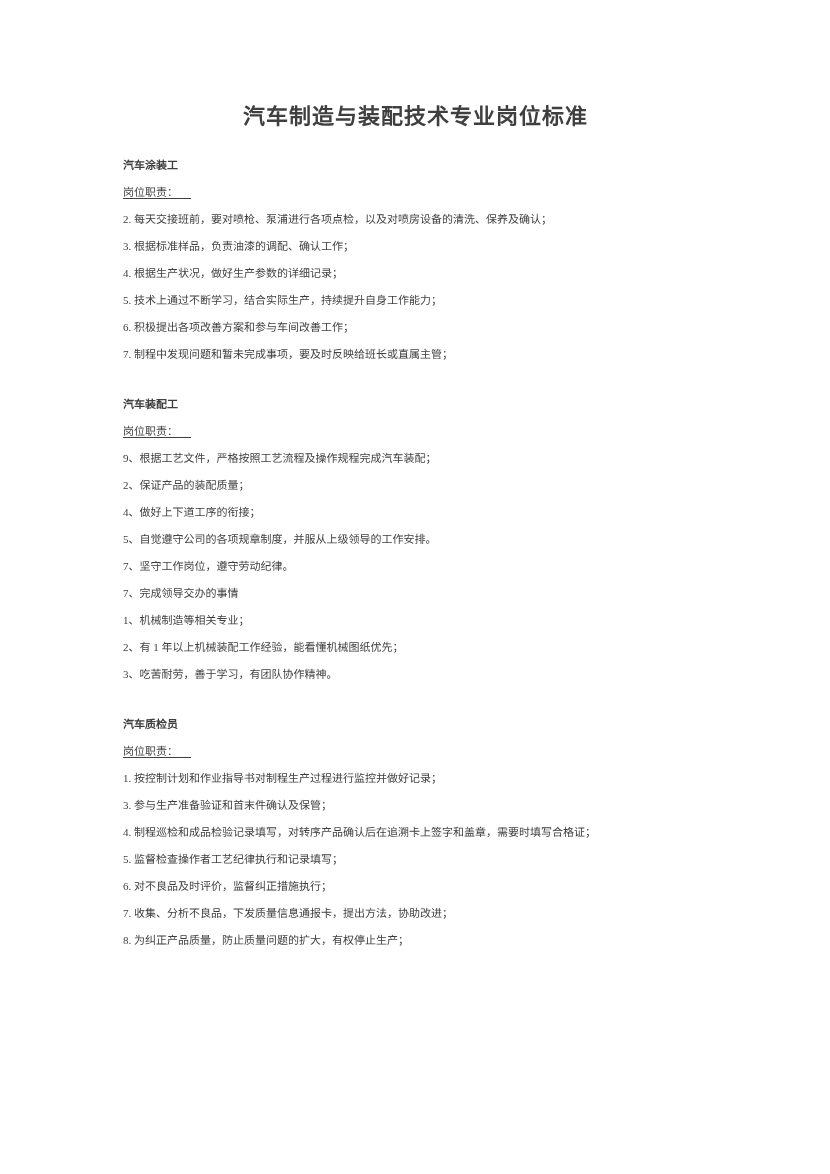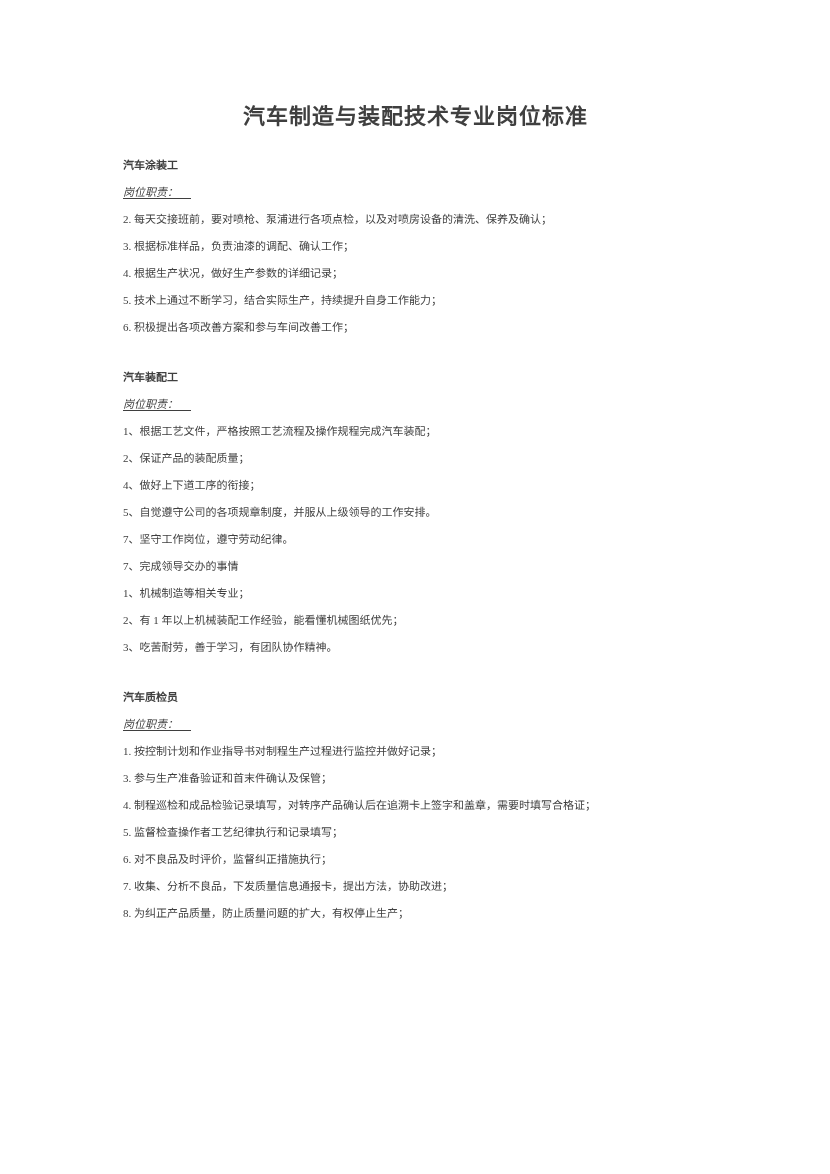--- a/index.html
+++ b/index.html
@@ -37,42 +37,42 @@
     word-break: break-all;
   }
   .line.heading {
     font-weight: bold;
     text-align: left;
   }
   .underline {
     border-bottom: 1px solid #3f3f3f;
     padding-right: 13px;
     padding-bottom: 0px;
-    font-style: italic;
   }
 </style>
 </head>
 <body>
 
 <div class="page">
   <h1 class="doc-title">汽车制造与装配技术专业岗位标准</h1>
   <div id="doc-body">
       <section class="section">
         <p class="line heading">汽车涂装工</p>
         <p class="line"><span class="underline">岗位职责：</span></p>
         <p class="line">2. 每天交接班前，要对喷枪、泵浦进行各项点检，以及对喷房设备的清洗、保养及确认；</p>
         <p class="line">3. 根据标准样品，负责油漆的调配、确认工作；</p>
         <p class="line">4. 根据生产状况，做好生产参数的详细记录；</p>
         <p class="line">5. 技术上通过不断学习，结合实际生产，持续提升自身工作能力；</p>
         <p class="line">6. 积极提出各项改善方案和参与车间改善工作；</p>
+        <p class="line">7. 制程中发现问题和暂未完成事项，要及时反映给班长或直属主管；</p>
       </section>
       <section class="section">
         <p class="line heading">汽车装配工</p>
         <p class="line"><span class="underline">岗位职责：</span></p>
-        <p class="line">1、根据工艺文件，严格按照工艺流程及操作规程完成汽车装配；</p>
+        <p class="line">9、根据工艺文件，严格按照工艺流程及操作规程完成汽车装配；</p>
         <p class="line">2、保证产品的装配质量；</p>
         <p class="line">4、做好上下道工序的衔接；</p>
         <p class="line">5、自觉遵守公司的各项规章制度，并服从上级领导的工作安排。</p>
         <p class="line">7、坚守工作岗位，遵守劳动纪律。</p>
         <p class="line">7、完成领导交办的事情</p>
         <p class="line">1、机械制造等相关专业；</p>
         <p class="line">2、有 1 年以上机械装配工作经验，能看懂机械图纸优先；</p>
         <p class="line">3、吃苦耐劳，善于学习，有团队协作精神。</p>
       </section>
       <section class="section">

